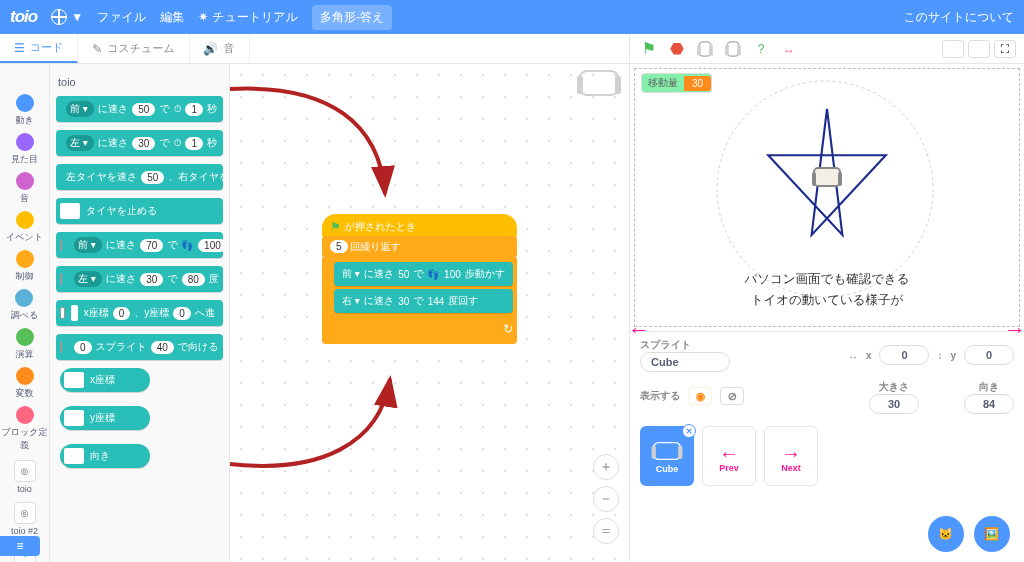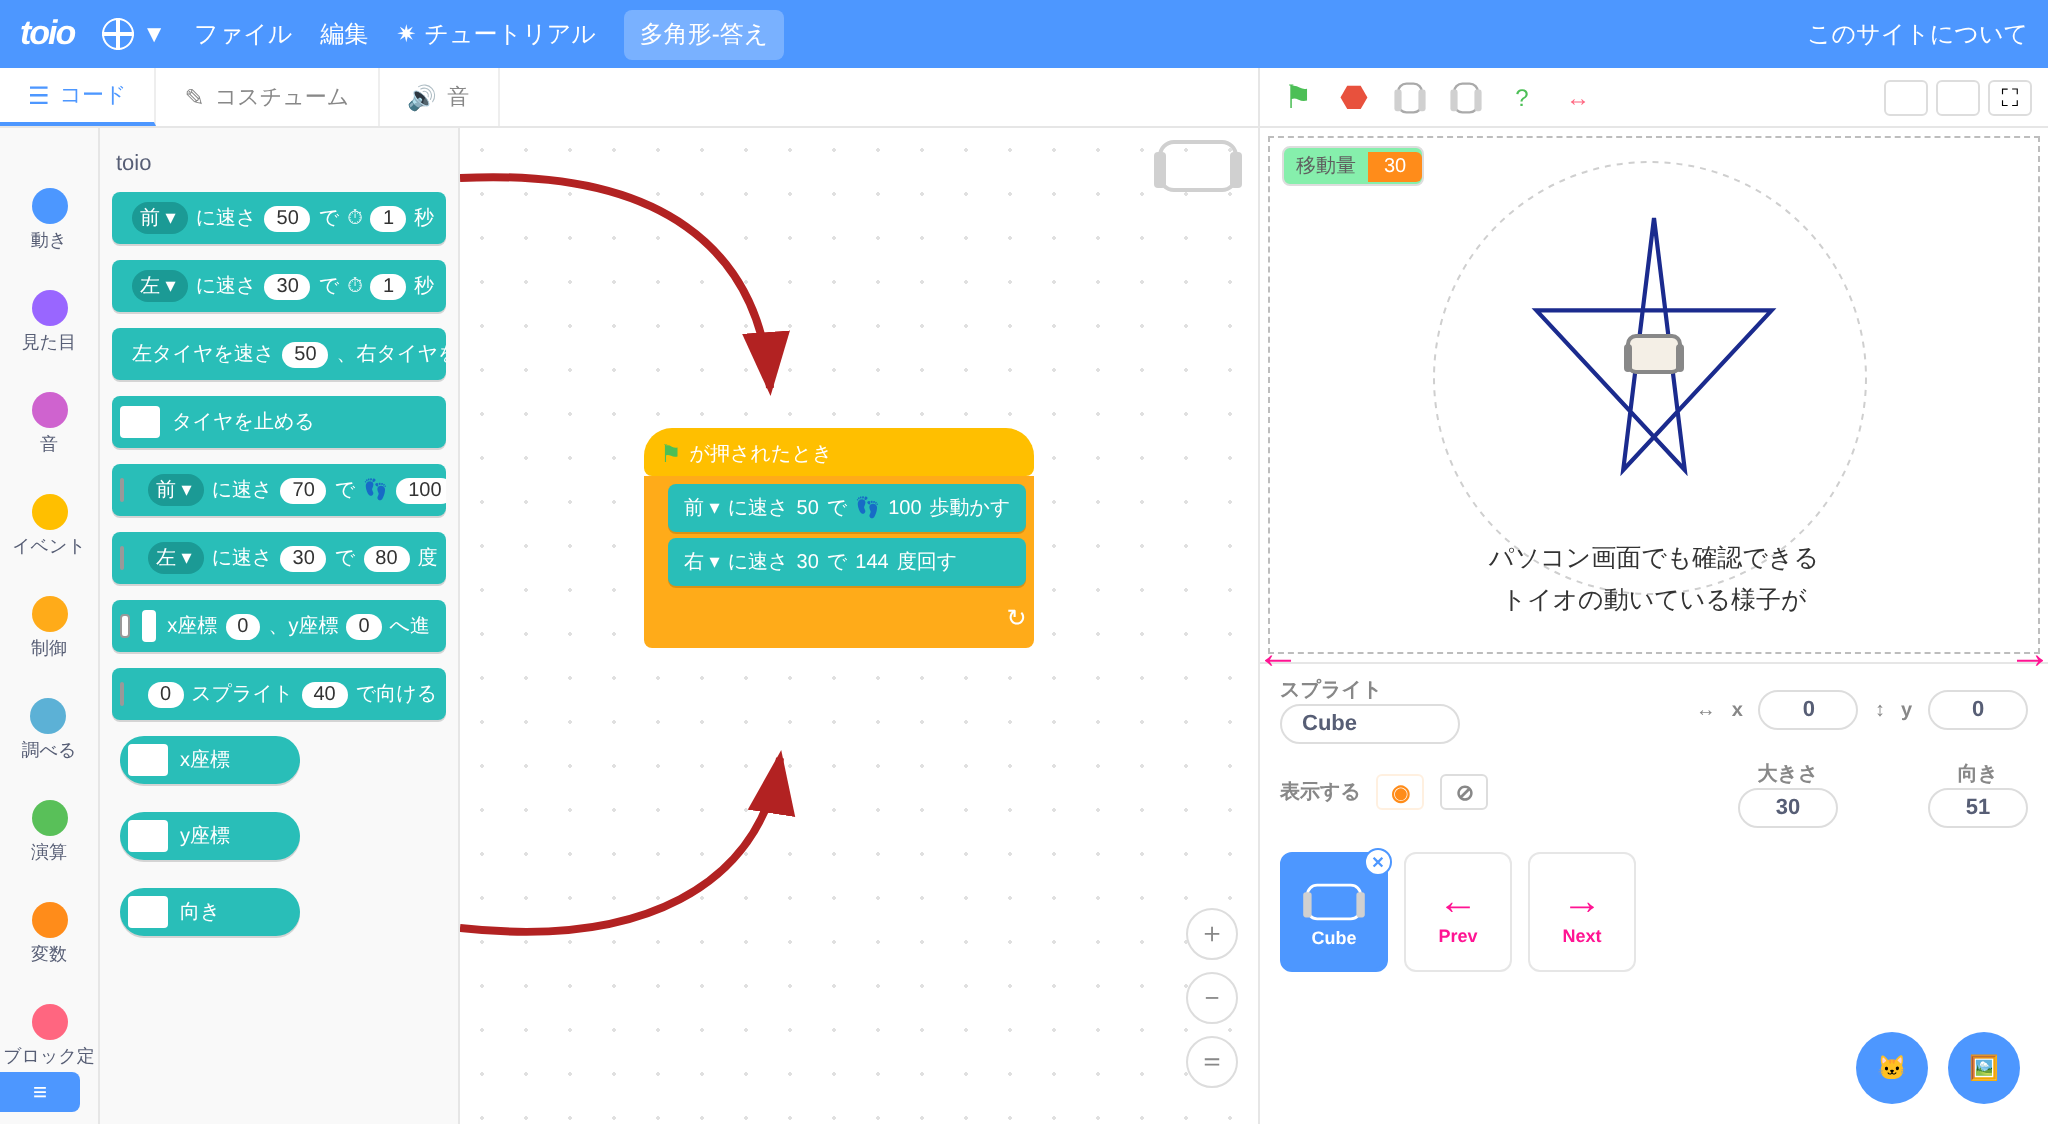--- a/index.html
+++ b/index.html
@@ -12,21 +12,21 @@
   .project-name { background: rgba(255,255,255,0.25); padding: 4px 8px; border-radius: 4px; font-size: 12px; min-width: 80px; }
   .spacer { flex: 1; }
   .globe { width: 16px; height: 16px; border: 1.5px solid #fff; border-radius: 50%; position: relative; }
   .globe::before { content: ""; position: absolute; left: 6px; top: -1px; bottom: -1px; width: 1.5px; background: #fff; }
   .globe::after { content: ""; position: absolute; top: 6px; left: -1px; right: -1px; height: 1.5px; background: #fff; }
 
   
   .main { display: flex; height: 528px; }
 
   
-  .categories { width: 50px; background: #f9f9f9; border-right: 1px solid #e6e6e6; display: flex; flex-direction: column; align-items: center; padding-top: 30px; gap: 18px; font-size: 9px; text-align: center; color: #575e75; }
+  .categories { width: 50px; background: #f9f9f9; border-right: 1px solid #e6e6e6; display: flex; flex-direction: column; align-items: center; padding-top: 30px; gap: 6px; font-size: 9px; text-align: center; color: #575e75; }
   .cat { display: flex; flex-direction: column; align-items: center; gap: 2px; cursor: pointer; }
   .cat-dot { width: 18px; height: 18px; border-radius: 50%; }
   .cat.icon-only { width: 22px; height: 22px; border-radius: 4px; background: #fff; border: 1px solid #ddd; display:flex; align-items:center; justify-content:center; margin-top:2px;}
 
   
   .palette { width: 180px; background: #f9f9f9; border-right: 1px solid #e6e6e6; position: relative; overflow: hidden; }
   .palette-inner { padding: 8px 6px; }
   .palette-title { font-size: 11px; color:#575e75; margin: 4px 0 8px 2px; }
 
   .block { background: #29beb8; color: #fff; border-radius: 4px; padding: 5px 8px 5px 4px; margin-bottom: 8px; display: flex; align-items: center; gap: 4px; font-size: 10px; white-space: nowrap; overflow:hidden; position:relative; box-shadow: 0 1px 0 rgba(0,0,0,0.15);}
@@ -293,20 +293,23 @@
       <div class="workspace">
         <div class="ws-header">
             <div class="toio-outline"></div>
           </div>
 
         <div class="script">
           <div class="hat">
             <span class="flag">⚑</span>
             <span>が押されたとき</span>
           </div>
+          <div class="cblock">
+            <span class="pill">5</span> <span>回繰り返す</span>
+          </div>
           <div class="c-body">
             <div class="stack-block">
               <span class="cube"></span>
               <span class="dd">前 ▾</span>
               <span>に速さ</span>
                 <span class="pill">50</span>
               <span>で</span>
                 <span>👣</span>
                 <span class="pill">100</span>
               <span>歩動かす</span>
@@ -405,21 +408,21 @@
           <span class="eye on">◉</span>
           <span class="eye">⊘</span>
           <div style="flex:1"></div>
           <div class="size-display">
             <div style="text-align:center;">
               <div class="lbl">大きさ</div>
               <div class="text-in mini">30</div>
             </div>
             <div style="text-align:center;">
               <div class="lbl">向き</div>
-              <div class="text-in mini">51</div>
+              <div class="text-in mini">84</div>
             </div>
           </div>
         </div>
         <div class="thumbs">
           <div class="thumb">
             <div class="del">✕</div>
             <div class="toio-outline" style="transform:scale(0.7);border-color:#fff;"></div>
             <span>Cube</span>
           </div>
           <div class="thumb nav">

